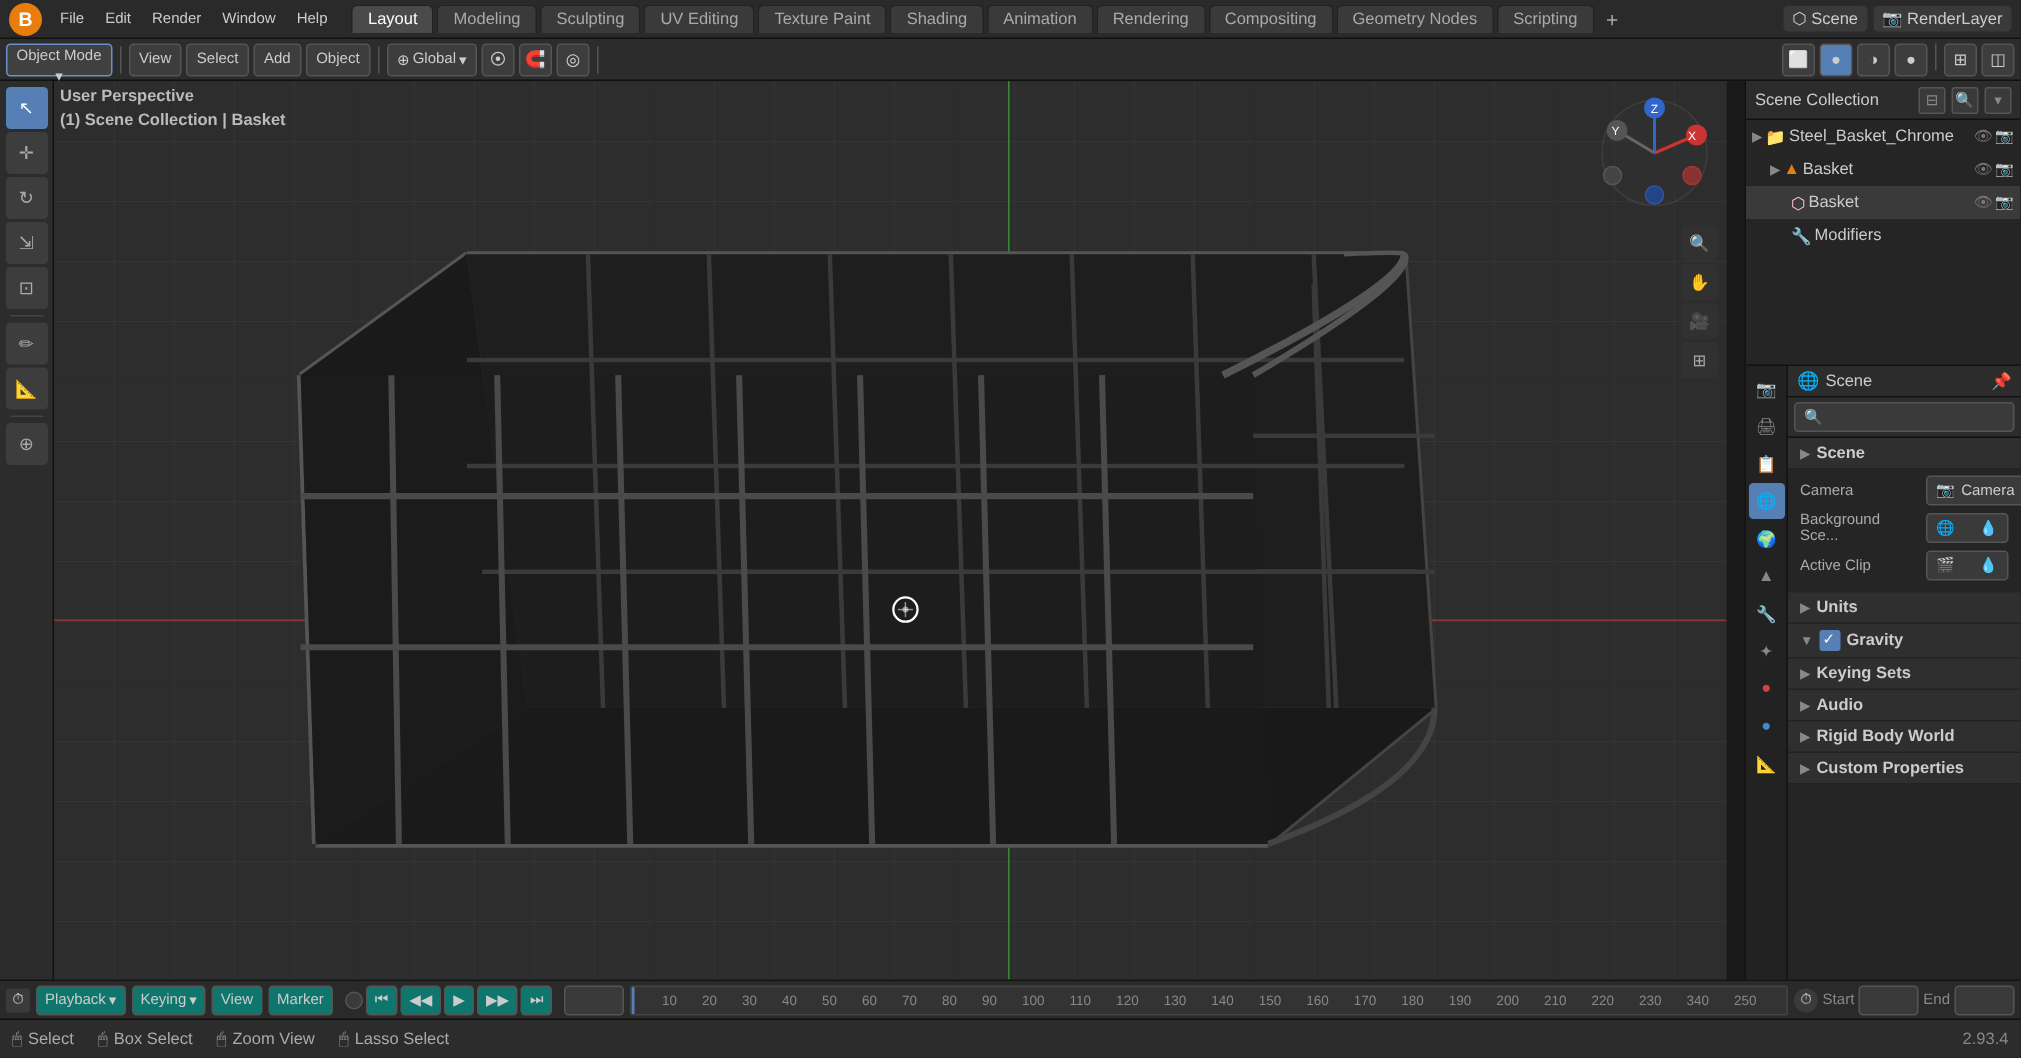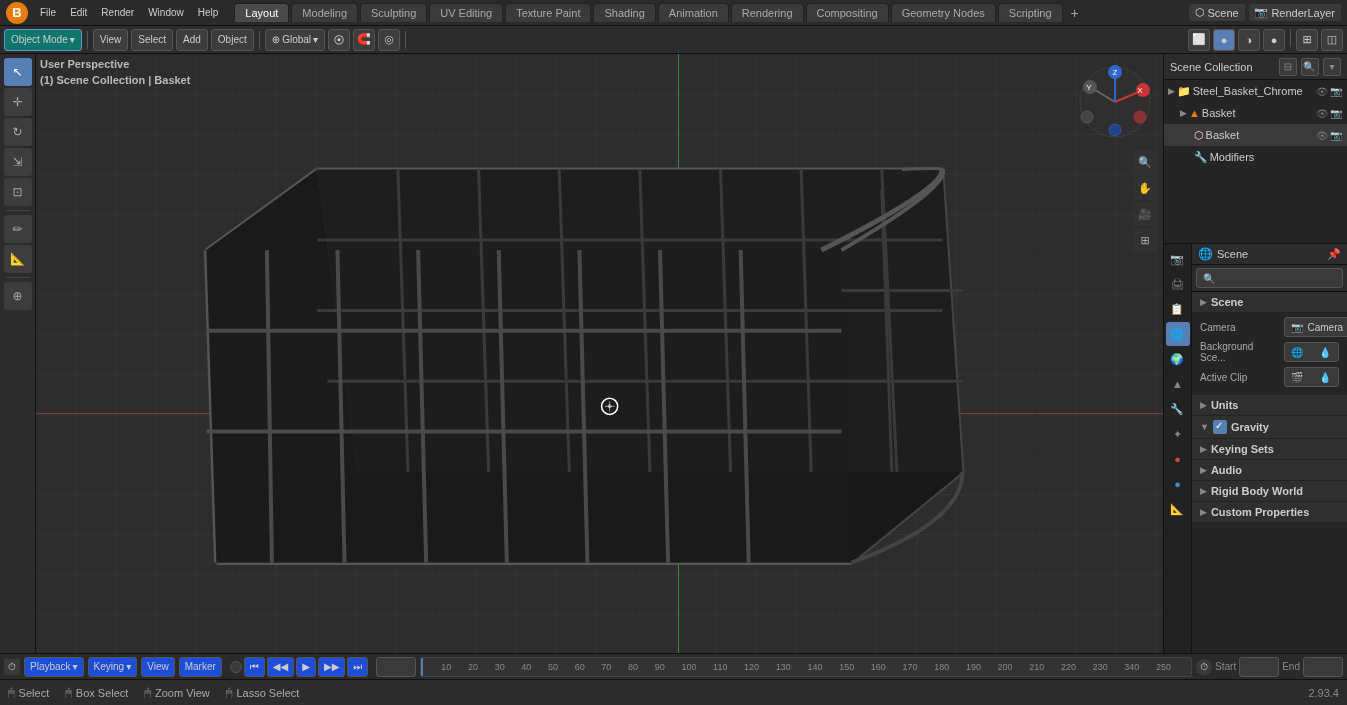--- a/index.html
+++ b/index.html
@@ -95,21 +95,21 @@
       border: 1px solid #555;
       border-radius: 3px;
       color: #ccc;
       font-size: 10px;
       cursor: pointer;
       display: flex;
       align-items: center;
       gap: 2px;
       height: 22px;
     }
-    .toolbar-btn.active { background: #0f766e; border-color: #6a90c5; }
+    .toolbar-btn.active { background: #404040; border-color: #6a90c5; flex-direction: column; }
     .toolbar-separator {
       width: 1px;
       height: 18px;
       background: #555;
       margin: 0 2px;
     }
     .toolbar-icon-btn {
       width: 22px;
       height: 22px;
       background: #3d3d3d;
@@ -353,21 +353,21 @@
       display: flex;
       align-items: center;
       height: 26px;
       background: #2a2a2a;
       border-top: 1px solid #111;
       padding: 0 4px;
       gap: 4px;
     }
     .timeline-btn {
       padding: 1px 5px;
-      background: #1d4ed8;
+      background: #0f766e;
       border: 1px solid #555;
       border-radius: 3px;
       color: #ccc;
       font-size: 10px;
       cursor: pointer;
       display: flex;
       align-items: center;
       gap: 2px;
       height: 20px;
     }
@@ -426,20 +426,21 @@
       gap: 3px;
     }
 
     
     #right-container {
       width: 184px;
       display: flex;
       flex-direction: column;
       background: #252525;
       border-left: 1px solid #111;
+      margin-left: 12px;
     }
     #outliner-section {
       height: 190px;
       overflow: hidden;
       border-bottom: 1px solid #111;
       display: flex;
       flex-direction: column;
     }
     #properties-section {
       flex: 1;

